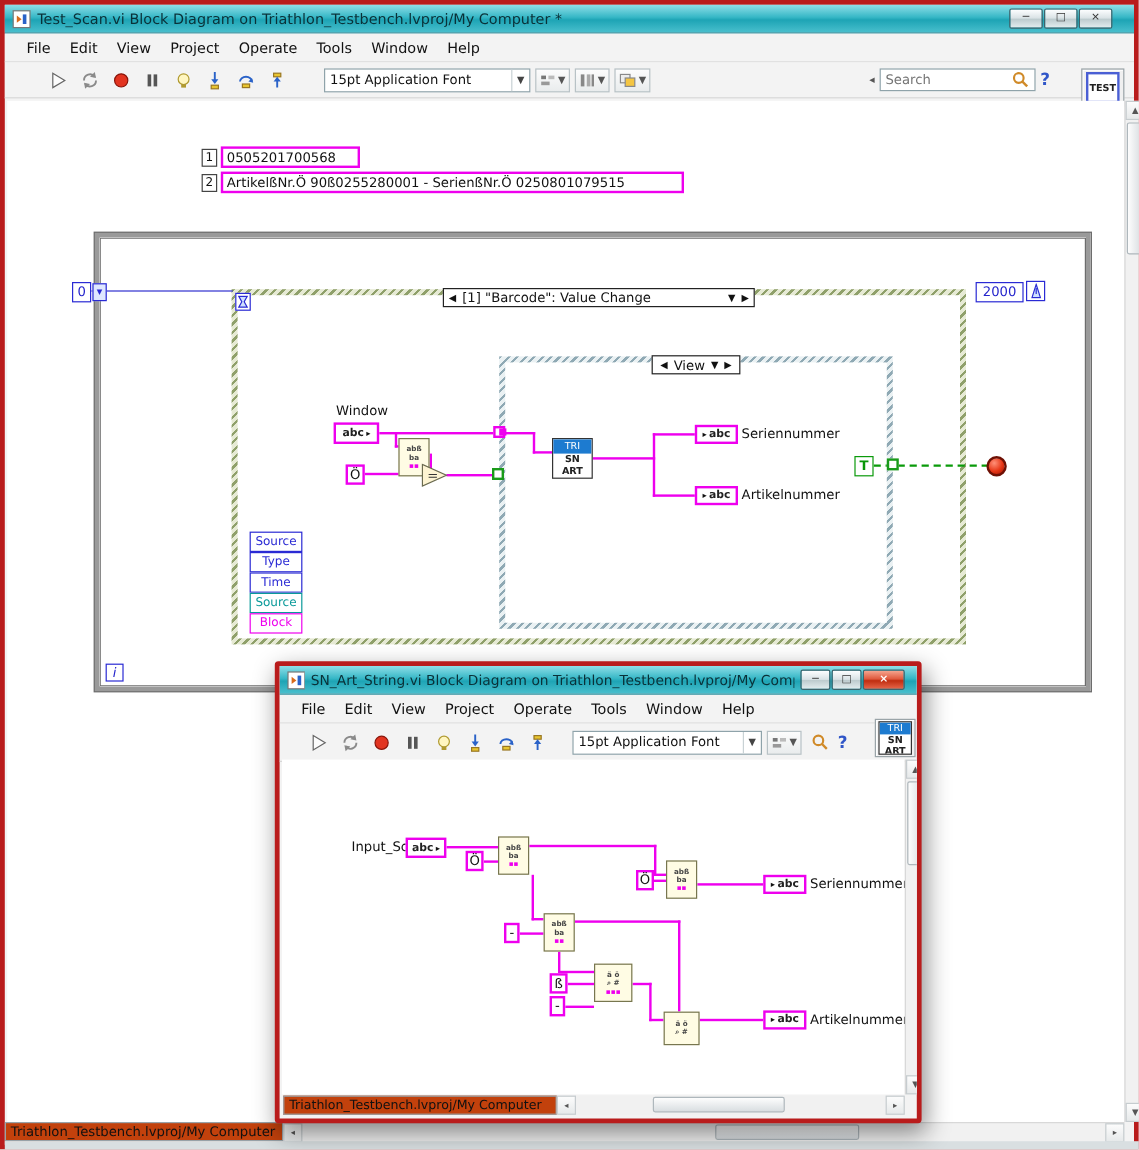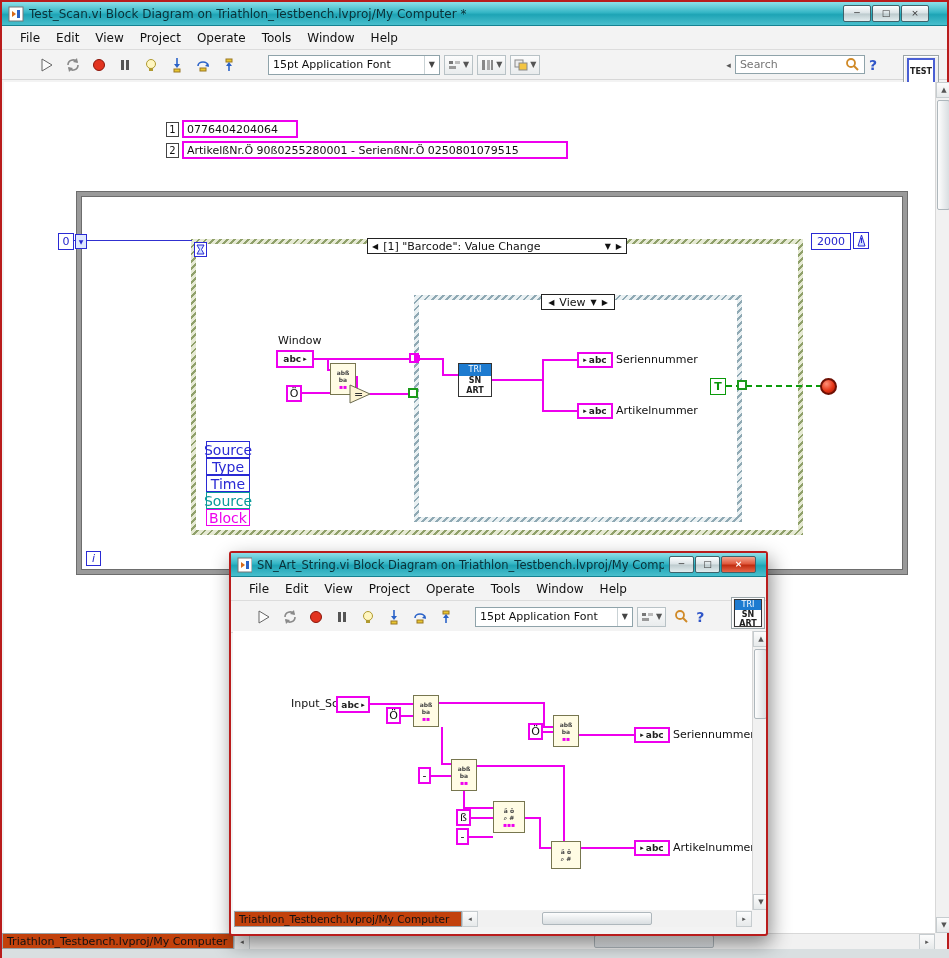--- a/index.html
+++ b/index.html
@@ -1,19 +1,19 @@
 <!DOCTYPE html>
 <html><head>
 <meta charset="utf-8">
 <style>
   *{margin:0;padding:0;box-sizing:border-box}
   html,body{width:949px;height:958px;overflow:hidden}
   body{font-family:"DejaVu Sans","Liberation Sans",sans-serif;background:#e8e8e8;position:relative;font-size:12px;color:#111}
   
-  .window{position:absolute;background:#f3f3f3;border:2px solid #b91c1c}
+  .window{position:absolute;background:#f3f3f3;border:4px solid #b91c1c}
   .titlebar{height:24px;background:linear-gradient(#8fdfe8,#36b7c6 45%,#1ea4b5 55%,#49bfcd);display:flex;align-items:center;padding:0 6px;gap:5px;border-bottom:1px solid #148292}
   .titlebar .title{font-size:12px;color:#0a3138;white-space:nowrap;overflow:hidden}
   .winbtns{margin-left:auto;display:flex;gap:1px;padding-right:12px}
   .winbtn{width:28px;height:17px;border:1px solid #3f636b;border-radius:2px;background:linear-gradient(#fdfeff,#d9e2e5 48%,#bccacd 52%,#e3edef);font-size:9px;line-height:1;display:flex;align-items:center;justify-content:center;color:#333}
   .winbtn.red{width:35px;background:linear-gradient(#f5a58f,#e05a3e 45%,#c02d10 55%,#e7664a);color:#fff;font-weight:bold}
   .menubar{height:24px;background:#f3f3f3;border-bottom:1px solid #dcdcdc;display:flex;align-items:center;padding-left:10px}
   .menubar span{font-size:12px;padding:3px 8px;color:#111}
   .toolbar{height:30px;background:#f3f3f3;border-bottom:1px solid #d7d7d7;display:flex;align-items:center;gap:4px;padding-left:34px}
   .tbtn{width:22px;height:22px;display:flex;align-items:center;justify-content:center}
   .fontbox{height:20px;border:1px solid #8fa3aa;background:#fff;display:flex;align-items:center;font-size:11px;padding:0 4px;gap:6px}
@@ -32,21 +32,21 @@
   .strbox.ctr{justify-content:center;padding:0}
   .numbox{border:1px solid #2a2ad4;color:#2424cc;background:#fff;font-size:11px;display:flex;align-items:center;justify-content:center}
   .boolbox{border:1px solid #0a9a0a;color:#089608;background:#fff;font-weight:bold;font-size:11px;display:flex;align-items:center;justify-content:center}
   .abc{border:2px solid #ee00ee;background:#fff;font-size:9px;font-weight:bold;color:#222;display:flex;align-items:center;justify-content:center;gap:2px}
   .abc .arr{font-size:7px;color:#111}
   .fnode{background:#fffce4;border:1px solid #77764f;color:#444;font-size:6px;line-height:7px;display:flex;flex-direction:column;align-items:center;justify-content:center;font-weight:bold;text-align:center}
   .fnode .pk{color:#ee00ee}
   .subvi{border:1px solid #333;background:#fff;display:flex;flex-direction:column;overflow:hidden}
   .subvi .band{background:#1d7bd0;color:#fff;font-size:8px;line-height:12px;text-align:center;font-weight:normal}
   .subvi .ln{font-size:8px;line-height:10px;text-align:center;font-weight:bold;color:#222}
-  .evfield{width:44px;height:17px;border:1px solid;display:flex;align-items:center;justify-content:center;font-size:14px;background:#fff}
+  .evfield{width:44px;height:17px;border:1px solid;display:flex;align-items:center;justify-content:center;font-size:10px;background:#fff}
   .c-blue{color:#2a2ad4;border-color:#2a2ad4}
   .c-teal{color:#0a9a9a;border-color:#0a9a9a}
   .c-pink{color:#ee00ee;border-color:#ee00ee}
   .whileloop{border:4px solid #9a9a9a;box-shadow:0 0 0 1px #6d6d6d,inset 0 0 0 1px #6d6d6d}
   .eventstruct{background:repeating-linear-gradient(135deg,#8fa06a 0 2px,#e6ead4 2px 5px)}
   .casestruct{background:repeating-linear-gradient(135deg,#8fa9b4 0 2px,#eaf1f3 2px 5px)}
   .inner{position:absolute;inset:5px;background:#fff}
   .structhead{position:absolute;top:-1px;height:16px;background:#fff;border:1px solid #222;display:flex;align-items:center;gap:5px;font-size:11px;padding:0 4px;justify-content:center;z-index:3}
   .structhead .sarr{font-size:8px;color:#111}
   .wireh{position:absolute;height:2px;background:#ee00ee}
@@ -234,21 +234,21 @@
     <div class="wirev" style="left:538px;top:277px;height:53px"></div>
     <div class="wireh" style="left:538px;top:277px;width:37px"></div>
     <div class="wireh" style="left:538px;top:328px;width:37px"></div>
     <div class="wireh gdash" style="left:722px;top:303px;width:96px"></div>
     <div class="tunnel" style="left:405px;top:271px;width:10px;height:10px"></div>
     <div class="tunnel green" style="left:404px;top:306px;width:10px;height:10px"></div>
     <div class="tunnel green" style="left:733px;top:298px;width:10px;height:10px"></div>
     <div class="ce" style="left:410px;top:273px;width:6px;height:6px;background:#ee00ee"></div>
 
     <div class="ce idx" style="left:162px;top:40px">1</div>
-    <div class="ce strbox" style="left:178px;top:38px;width:116px;height:18px">0776404204064</div>
+    <div class="ce strbox" style="left:178px;top:38px;width:116px;height:18px">0505201700568</div>
     <div class="ce idx" style="left:162px;top:61px">2</div>
     <div class="ce strbox" style="left:178px;top:59px;width:386px;height:18px">ArtikelßNr.Ö 90ß0255280001 - SerienßNr.Ö 0250801079515</div>
 
     <div class="ce numbox" style="left:54px;top:151px;width:16px;height:17px">0</div>
     <div class="ce" style="left:71px;top:152px;width:12px;height:15px;border:1px solid #2a2ad4;background:#dfe8ff;display:flex;align-items:center;justify-content:center;font-size:6px;color:#2a2ad4">▼</div>
     <div class="ce numbox" style="left:807px;top:151px;width:40px;height:17px">2000</div>
     <div class="ce" style="left:849px;top:150px;width:16px;height:17px;border:1px solid #2a2ad4;background:#fff;display:flex;align-items:center;justify-content:center">
       <svg width="11" height="13">
           <path d="M2 12 L5.5 1 L9 12 Z" fill="#cfe0ff" stroke="#2a2ad4"></path>
           <path d="M5.5 9V4" stroke="#2a2ad4"></path>

